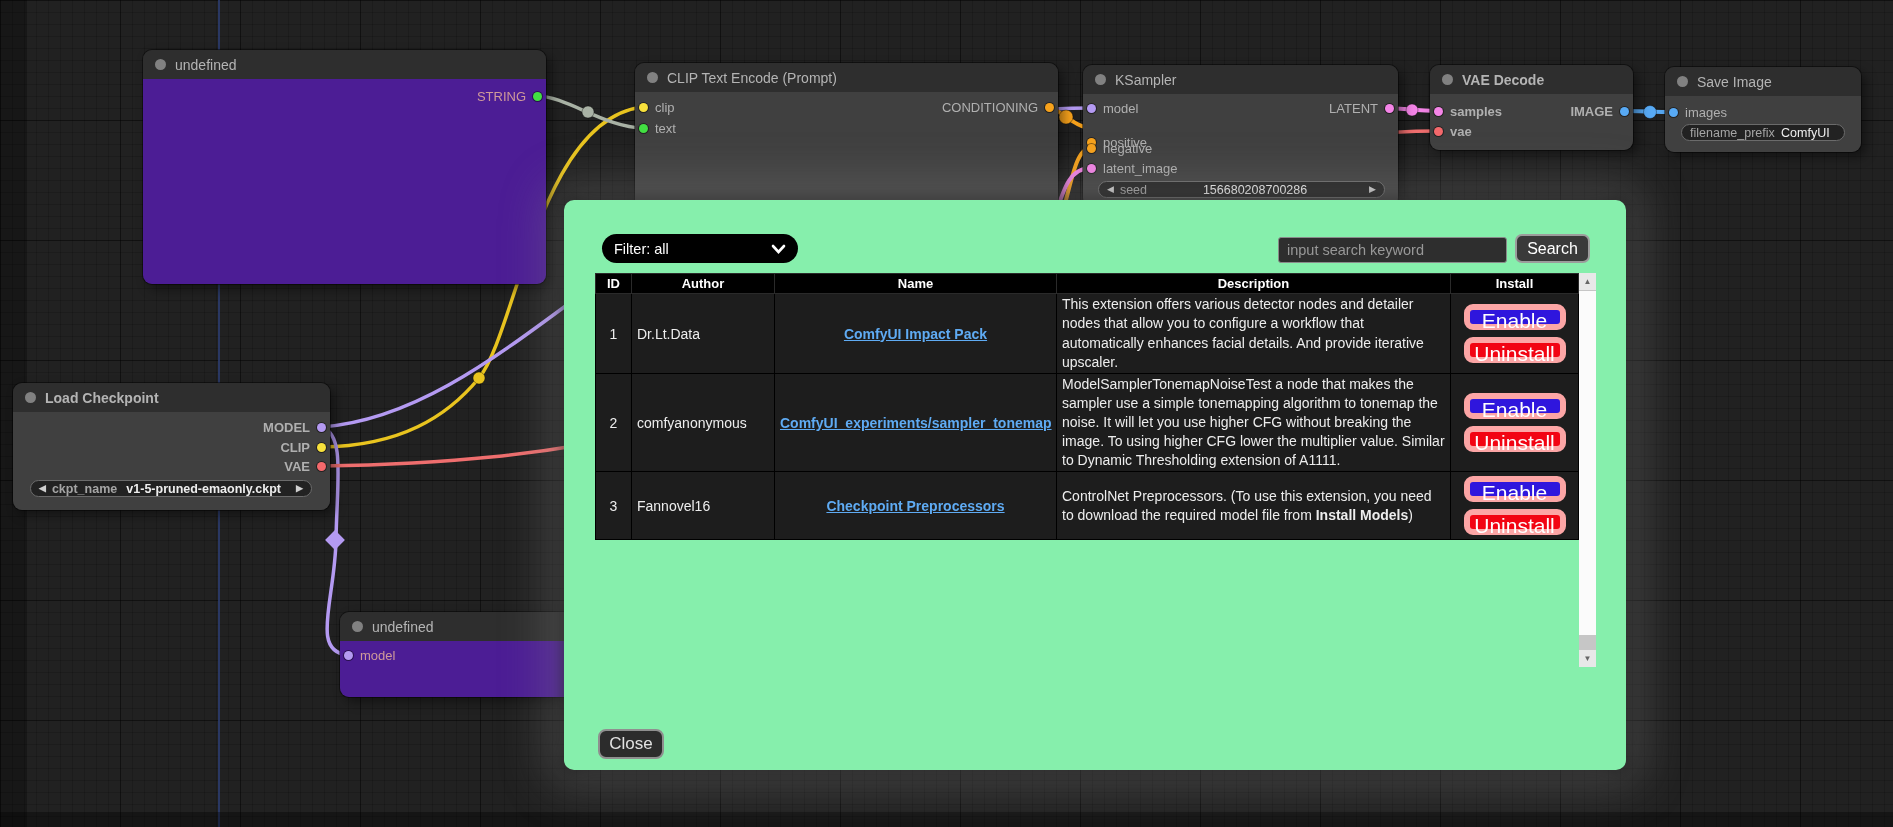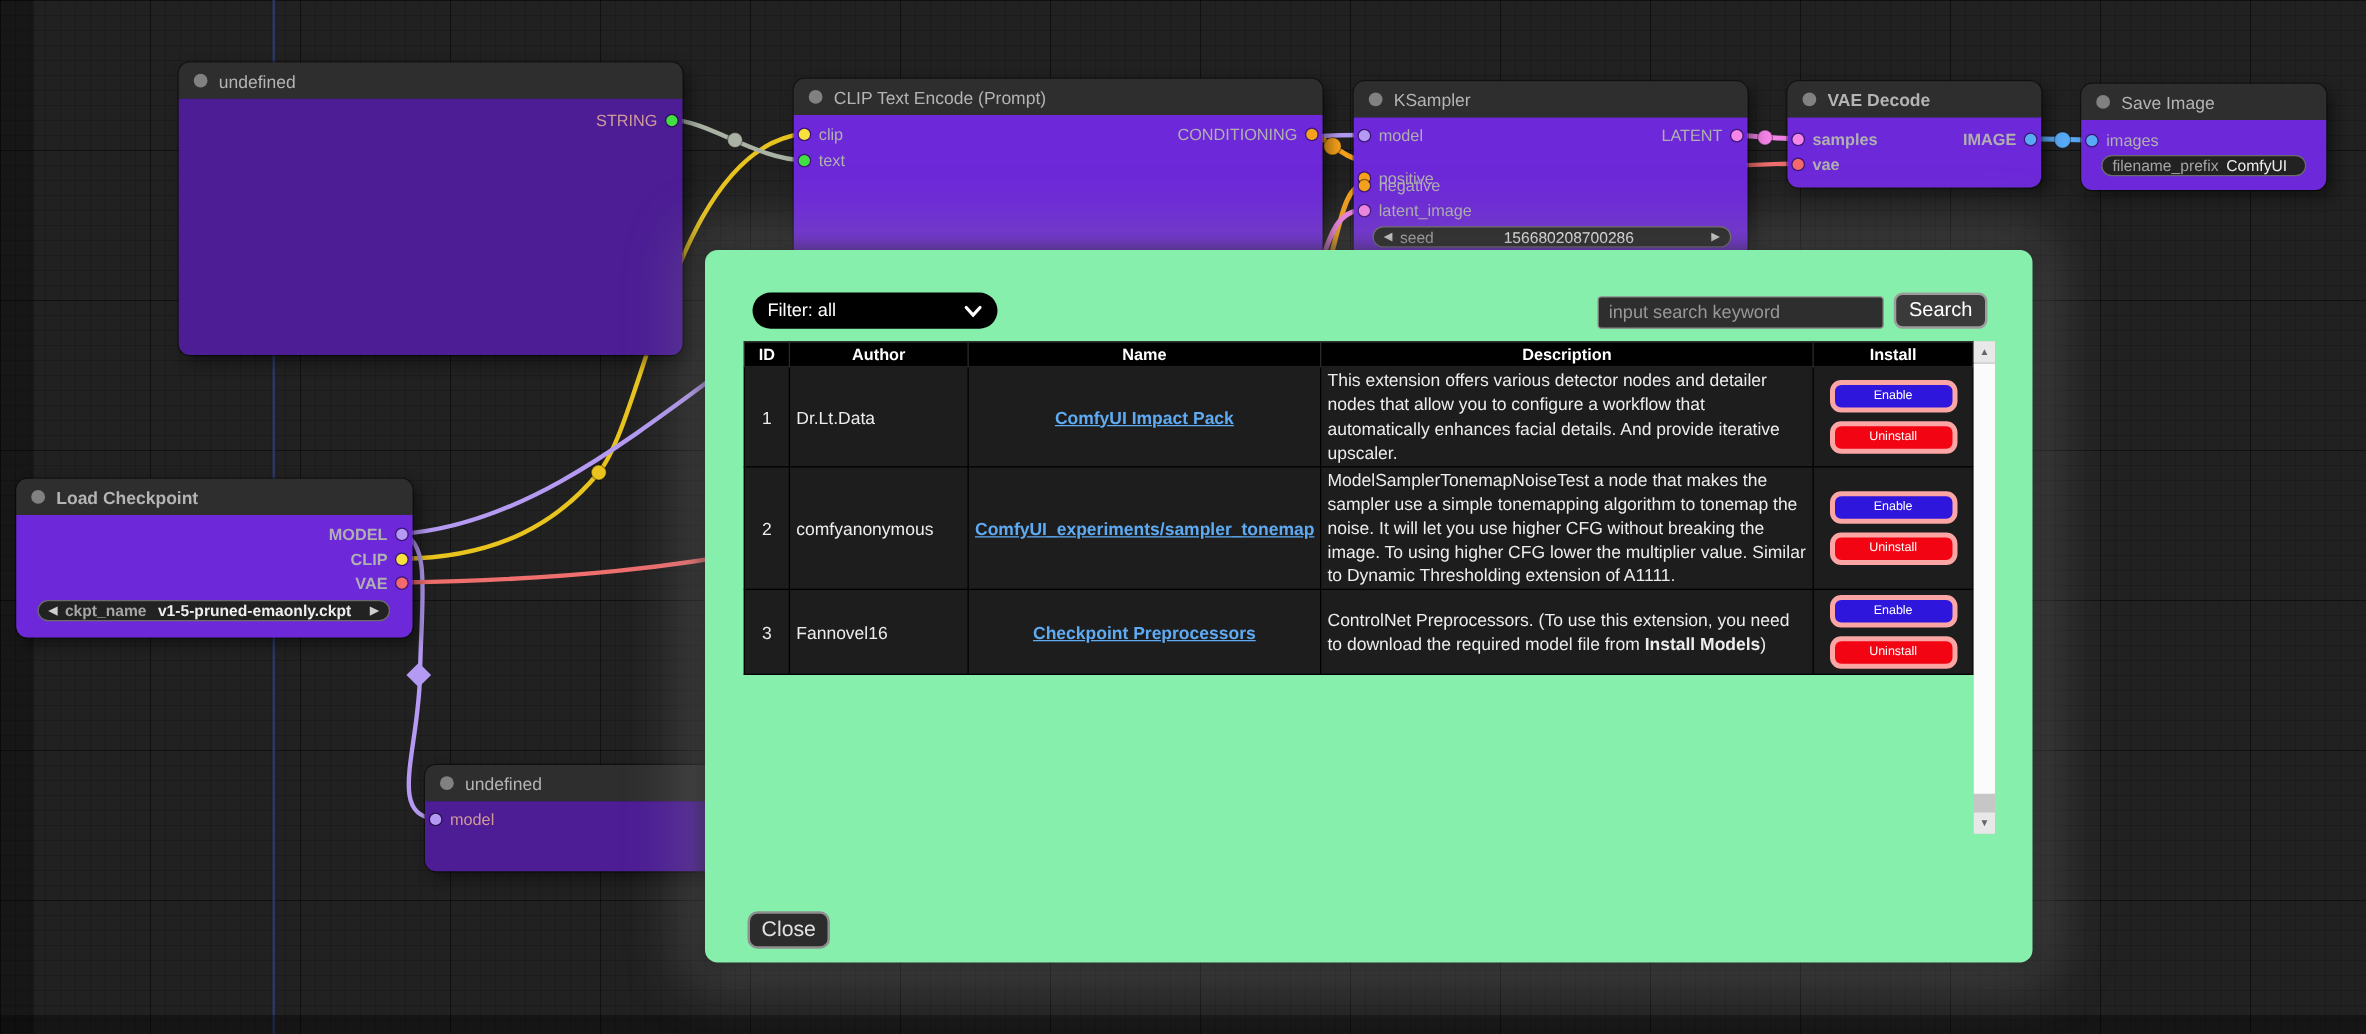--- a/index.html
+++ b/index.html
@@ -20,21 +20,21 @@
 
   svg.wires{position:absolute;left:0;top:0;z-index:1;}
 
   
   .node{position:absolute;z-index:2;border-radius:9px;
         box-shadow:0 0 0 1px rgba(0,0,0,.45), 5px 5px 12px rgba(0,0,0,.45);}
   .node-header{height:29px;background:#2e2e2e;border-radius:9px 9px 0 0;
                display:flex;align-items:center;gap:9px;padding-left:12px;}
   .hdot{width:11px;height:11px;border-radius:50%;background:#818181;flex:0 0 auto;}
   .node-title{color:#b4b4b4;font-size:14px;white-space:nowrap;}
-  .node-body{position:absolute;left:0;right:0;top:29px;bottom:0;background:#6d28d9;border-radius:0 0 9px 9px;}
+  .node-body{position:absolute;left:0;right:0;top:29px;bottom:0;background:#404040;border-radius:0 0 9px 9px;}
   .node-body.red{background:#4c1d95;}
   .slot{position:absolute;display:flex;align-items:center;gap:7px;height:16px;}
   .slot.in{left:4px;}
   .slot.out{right:4px;flex-direction:row-reverse;}
   .slot-label{color:#b0b0b0;font-size:13px;white-space:nowrap;}
   .slot-label.onred{color:#cf9a9a;}
   .pdot{width:9px;height:9px;border-radius:50%;box-shadow:0 0 0 1px rgba(0,0,0,.45);flex:0 0 auto;}.c-green{background:#42df42}.c-yellow{background:#f8e13c}
   .c-orange{background:#f7a21c}.c-purple{background:#b49af2}.c-pink{background:#f585e8}
   .c-salmon{background:#f4696c}.c-blue{background:#58aaf5}
   .widget{position:absolute;height:17px;background:#222;border:1px solid #6b6b6b;border-radius:10px;
@@ -63,21 +63,21 @@
   .table-zone{position:absolute;left:31px;top:73px;width:1001px;height:394px;display:flex;align-items:flex-start;}
   table.ext{border-collapse:collapse;table-layout:fixed;width:984px;background:#1d1d1d;}
   table.ext th{background:#000;color:#fff;font-size:13px;font-weight:bold;height:19px;
                border:1px solid #2a2a2a;padding:0;text-align:center;}
   table.ext td{border:1px solid #000;color:#ededed;font-size:14px;vertical-align:middle;padding:1px 5px;box-sizing:border-box;}
   td.td-id{text-align:center;}
   td.td-name{text-align:center;}
   a.ext-link{font-weight:bold;font-size:14px;text-decoration:underline;}
   td.td-desc{font-size:13.4px;line-height:1.36;color:#f2f2f2;}
   .btn-col{display:flex;flex-direction:column;align-items:center;gap:7px;}
-  .btn{width:102px;height:26px;border:4px solid #fca5a5;border-radius:9px;color:#fff;font-size:10px;
+  .btn{width:102px;height:26px;border:6px solid #fca5a5;border-radius:9px;color:#fff;font-size:21px;
        font-family:"Liberation Sans",sans-serif;cursor:pointer;padding:0;line-height:1;}
   .scrollbar{width:17px;height:394px;background:#c6c6c6;position:relative;flex:0 0 auto;}
   .sb-arrow{position:absolute;left:0;width:17px;height:17px;background:#e8e8e8;color:#666;
             font-size:8px;display:flex;align-items:center;justify-content:center;cursor:pointer;}
   .sb-up{top:0;} .sb-down{bottom:0;}
   .sb-thumb{position:absolute;left:0;top:18px;width:17px;height:344px;background:#fbfbfb;cursor:grab;}
   .close-btn{position:absolute;left:34px;top:529px;width:66px;height:30px;background:#2c2c2c;
              border:2px solid #8f8f8f;border-radius:8px;color:#e2e2e2;font-size:17px;
              font-family:"Liberation Sans",sans-serif;cursor:pointer;padding:0;}
 </style>

